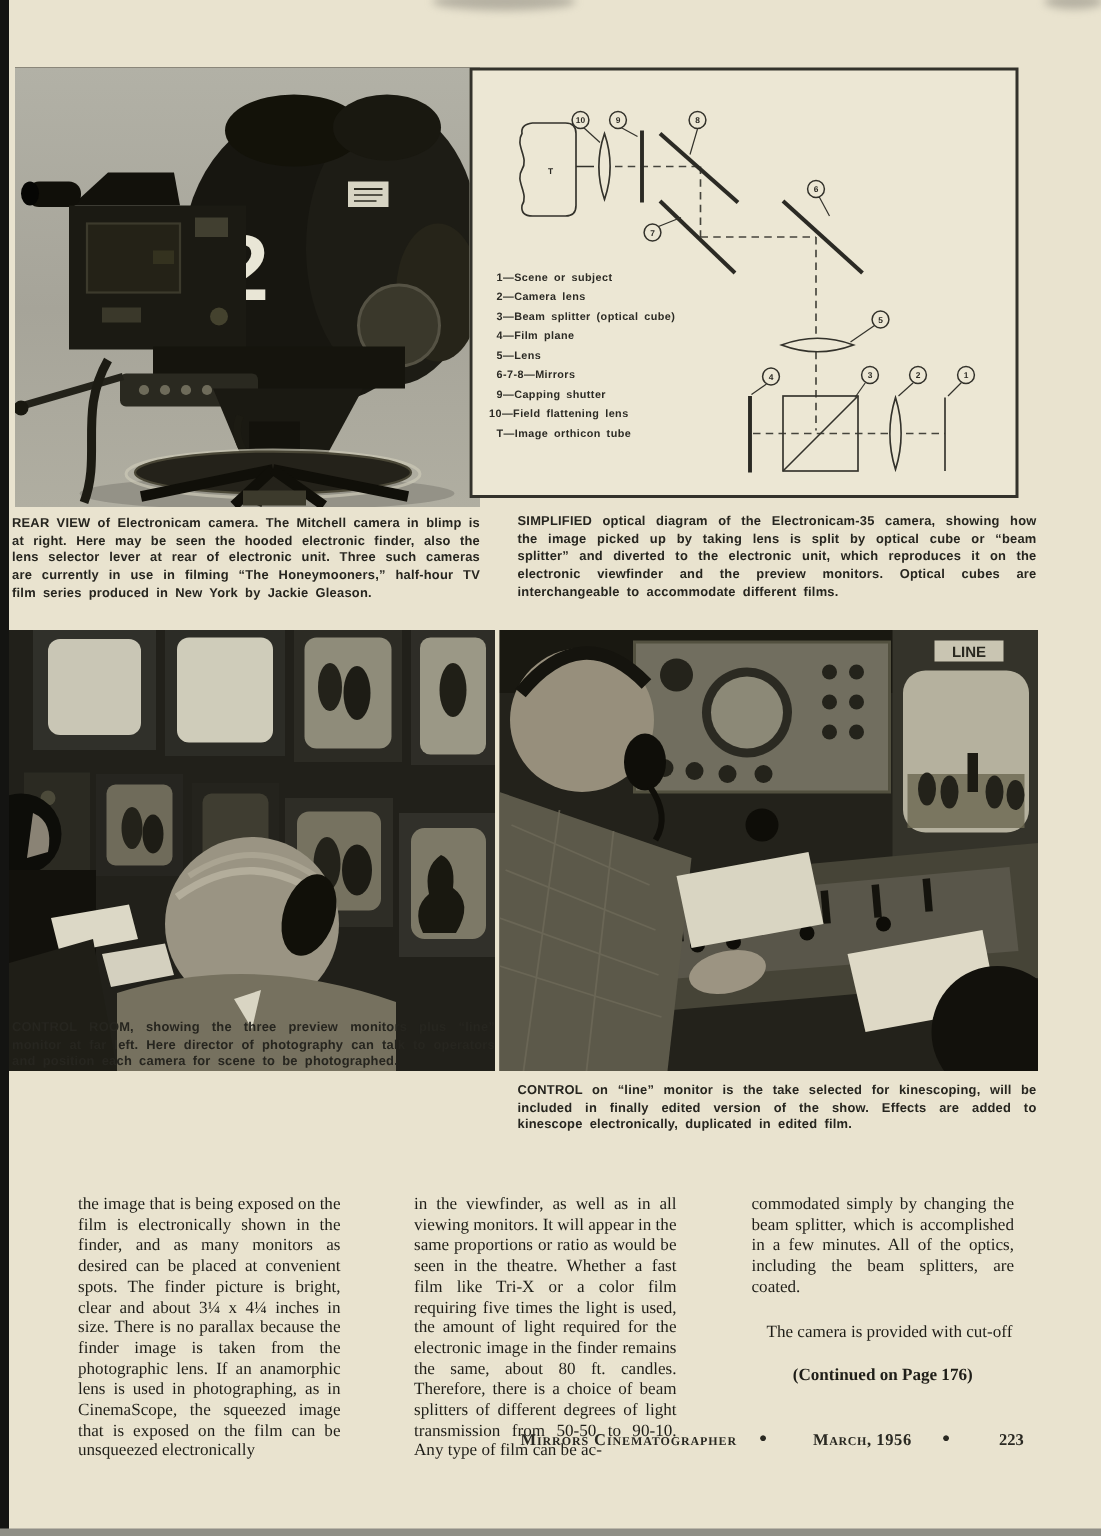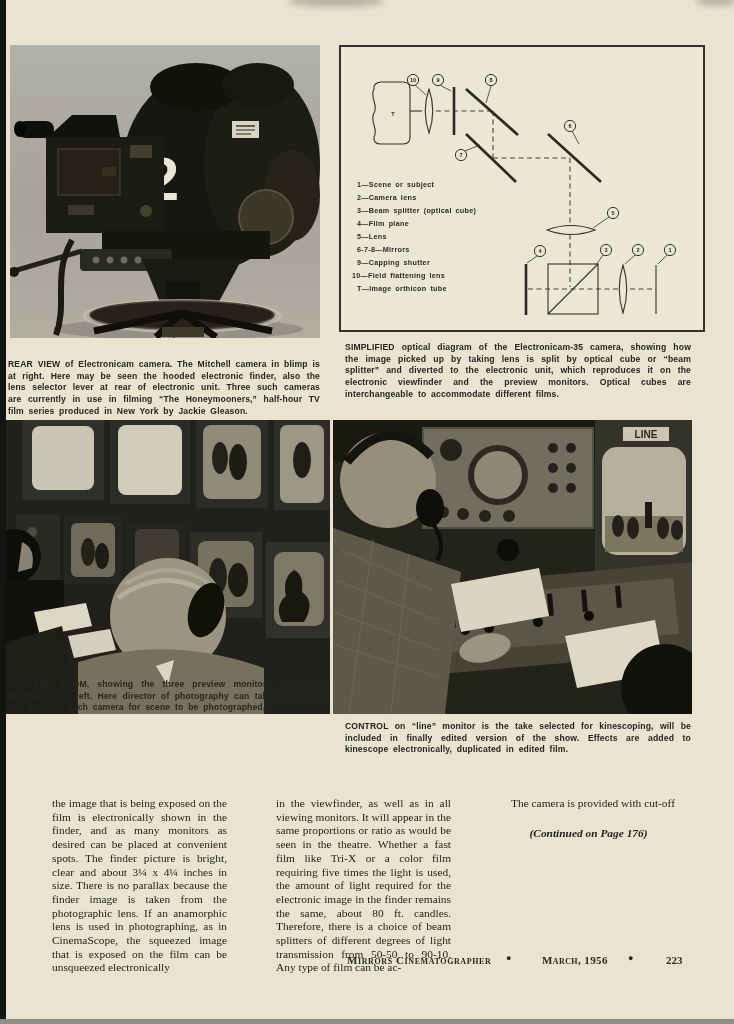--- a/index.html
+++ b/index.html
@@ -14,21 +14,21 @@
 
   .photo { position:absolute; overflow:hidden; background:#22211b; }
   .photo svg { display:block; }
 
   .caption {
     position:absolute; font-weight:700; font-size:8.6px; line-height:11.7px;
     letter-spacing:.15px; word-spacing:2.2px; text-align:justify; color:#26251f;
   }
 
   .diagram-box {
-    position:absolute; left:339px; top:45px; width:366px; height:287px;
+    position:absolute; left:313px; top:45px; width:366px; height:287px;
     background:#ece7d4; border:2px solid #33322b; box-sizing:border-box;
   }
   .diagram-box svg { display:block; }
   .dg-line   { stroke:#33322b; stroke-width:1.1; fill:none; }
   .dg-dash   { stroke:#45443c; stroke-width:1.1; fill:none; stroke-dasharray:5 3.5; }
   .dg-mirror { stroke:#2b2a24; stroke-width:2.7; fill:none; }
   .dg-thick  { stroke:#2b2a24; stroke-width:2.6; fill:none; }
   .dg-lens   { stroke:#33322b; stroke-width:1.1; fill:#ece7d4; }
   .dg-circle { stroke:#33322b; stroke-width:1; fill:#ece7d4; }
   .dg-leader { stroke:#33322b; stroke-width:.8; fill:none; }
@@ -39,21 +39,21 @@
     position:absolute; left:36px; top:781px; width:656px; height:172px;
     font-family:"Liberation Serif", serif; font-size:11.4px; line-height:13.7px;
     text-align:justify; color:#1f1e18;
   }
   .article .col { position:absolute; top:0; width:207px; }
   .col-1 { left:0; }
   .col-2 { left:224px; }
   .col-3 { left:449px; }
   .article p { margin:16px; }
   .article p.ind { text-indent:10px; }
-  .continued { text-align:center; font-style:italic; font-weight:700; }
+  .continued { text-align:center; font-weight:700; }
 
   .footer { position:absolute; top:953px; left:0; width:734px; height:16px;
     font-family:"Liberation Serif", serif; font-size:11px; color:#2a2922; }
   .footer span { position:absolute; white-space:nowrap; }
   .f-journal { left:347px; top:1px; font-variant:small-caps; letter-spacing:.6px; font-weight:600; }
   .f-date    { left:542px; top:1px; font-variant:small-caps; letter-spacing:.4px; font-weight:600; }
   .f-page    { left:666px; top:1px; font-weight:600; }
   .f-bullet1 { left:506px; top:0; font-size:9px; }
   .f-bullet2 { left:628px; top:0; font-size:9px; }
 </style>
@@ -192,21 +192,21 @@
         <text class="dg-legend" x="16" y="179">4—Film plane</text>
         <text class="dg-legend" x="16" y="192">5—Lens</text>
         <text class="dg-legend" x="16" y="205">6-7-8—Mirrors</text>
         <text class="dg-legend" x="16" y="218">9—Capping shutter</text>
         <text class="dg-legend" x="11" y="231">10—Field flattening lens</text>
         <text class="dg-legend" x="16" y="244">T—Image orthicon tube</text>
       </g>
     </svg>
   </div>
 
-  <div class="caption" style="left:8px; top:343px; width:312px;margin-top:16px;">REAR VIEW of Electronicam camera. The Mitchell camera in blimp is at right. Here may be seen the hooded electronic finder, also the lens selector lever at rear of electronic unit. Three such cameras are currently in use in filming “The Honeymooners,” half-hour TV film series produced in New York by Jackie Gleason.</div>
+  <div class="caption" style="left:8px; top:343px; width:312px;">REAR VIEW of Electronicam camera. The Mitchell camera in blimp is at right. Here may be seen the hooded electronic finder, also the lens selector lever at rear of electronic unit. Three such cameras are currently in use in filming “The Honeymooners,” half-hour TV film series produced in New York by Jackie Gleason.</div>
   <div class="caption" style="left:345px; top:342px; width:346px;">SIMPLIFIED optical diagram of the Electronicam-35 camera, showing how the image picked up by taking lens is split by optical cube or “beam splitter” and diverted to the electronic unit, which reproduces it on the electronic viewfinder and the preview monitors. Optical cubes are interchangeable to accommodate different films.</div>
 
   <div class="photo" style="left:6px; top:420px; width:324px; height:294px;">
     <svg width="324" height="294" viewBox="0 0 324 294">
       <rect width="324" height="294" fill="#21201a"></rect>
 
       <g>
         <rect x="16" y="0" width="82" height="80" fill="#30302a"></rect>
           <rect x="26" y="6" width="62" height="64" rx="8" fill="#c9c6b5"></rect>
         <rect x="104" y="0" width="80" height="84" fill="#2c2c26"></rect>
@@ -352,20 +352,21 @@
   <div class="caption" style="left:345px; top:721px; width:346px;">CONTROL on “line” monitor is the take selected for kinescoping, will be included in finally edited version of the show. Effects are added to kinescope electronically, duplicated in edited film.</div>
 
   <div class="article">
     <div class="col col-1">
       <p>the image that is being exposed on the film is electronically shown in the finder, and as many monitors as desired can be placed at convenient spots. The finder picture is bright, clear and about 3¼ x 4¼ inches in size. There is no parallax because the finder image is taken from the photographic lens. If an anamorphic lens is used in photographing, as in CinemaScope, the squeezed image that is exposed on the film can be unsqueezed electronically</p>
     </div>
     <div class="col col-2">
       <p>in the viewfinder, as well as in all viewing monitors. It will appear in the same proportions or ratio as would be seen in the theatre. Whether a fast film like Tri-X or a color film requiring five times the light is used, the amount of light required for the electronic image in the finder remains the same, about 80 ft. candles. Therefore, there is a choice of beam splitters of different degrees of light transmission from 50-50 to 90-10. Any type of film can be ac-</p>
     </div>
     <div class="col col-3">
+      <p>commodated simply by changing the beam splitter, which is accomplished in a few minutes. All of the optics, including the beam splitters, are coated.</p>
       <p class="ind">The camera is provided with cut-off</p>
       <p class="continued">(Continued on Page 176)</p>
     </div>
   </div>
 
   <div class="footer">
     <span class="f-journal">Mirrors Cinematographer</span>
     <span class="f-bullet1">●</span>
     <span class="f-date">March, 1956</span>
     <span class="f-bullet2">●</span>

